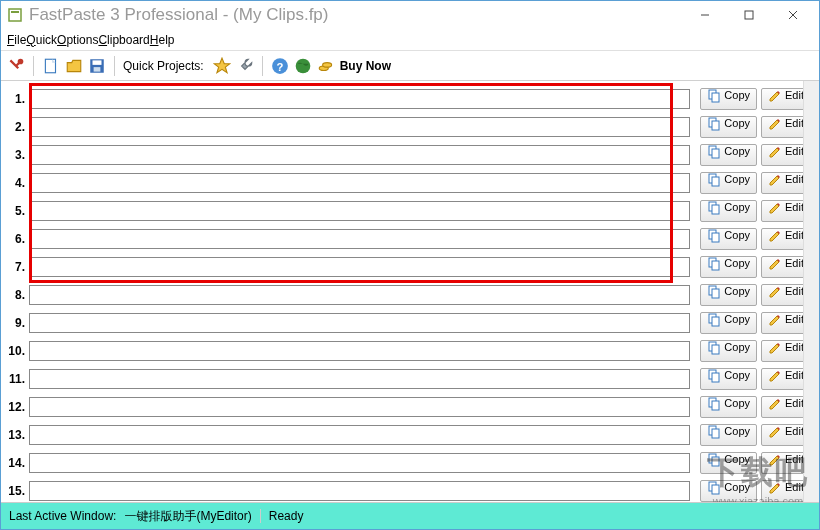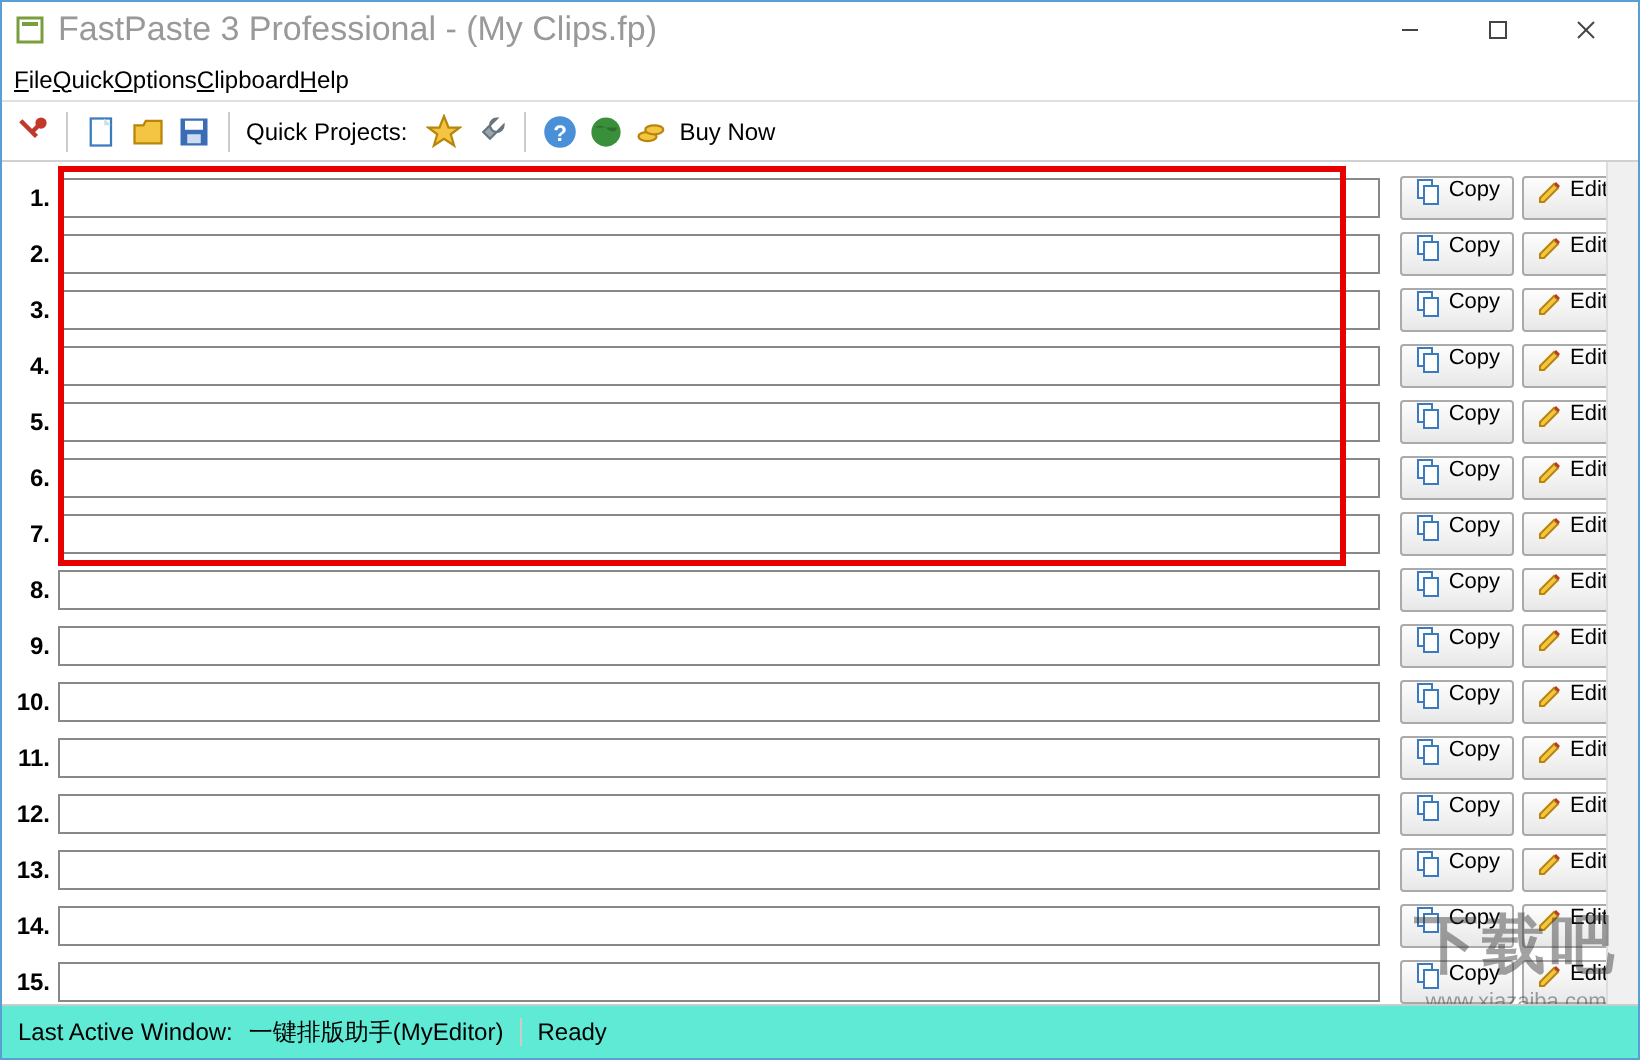--- a/index.html
+++ b/index.html
@@ -9,21 +9,21 @@
 .titlebar .title { flex: 1; font-size: 17px; }
 .titlebar .winbtn { width: 44px; height: 28px; display: flex; align-items: center; justify-content: center; color: #666; }
 .menubar { height: 22px; display: flex; align-items: center; padding: 0 6px; gap: 0; border-bottom: 1px solid #e0e0e0; }
 .menubar span { text-decoration: underline; text-decoration-color: transparent; }
 .menubar .m { cursor: default; }
 .menubar .m::first-letter { text-decoration: underline; }
 .toolbar { height: 30px; display: flex; align-items: center; padding: 0 6px; gap: 5px; border-bottom: 1px solid #d0d0d0; }
 .sep { width: 1px; height: 20px; background: #ccc; margin: 0 3px; }
 .tb-icon { width: 18px; height: 18px; display: flex; align-items: center; justify-content: center; }
 .tb-label { font-size: 12px; margin-right: 4px; }
-.tb-bold { font-weight: normal; }
+.tb-bold { font-weight: bold; }
 .content { position: relative; height: 430px; overflow: hidden; }
 .rows { padding: 4px 0 0 0; }
 .row { display: flex; align-items: center; height: 28px; padding: 0 8px 0 2px; }
 .num { width: 26px; text-align: right; padding-right: 4px; font-size: 12px; font-weight: bold; }
 .clip { flex: 1; height: 20px; border: 1px solid #888; background: #fff; display: flex; align-items: center; padding: 0 4px; font-size: 11px; color: #555; margin-right: 6px; }
 .btn { height: 22px; border: 1px solid #aaa; background: linear-gradient(#fdfdfd,#e8e8e8); display: flex; align-items: flex-start; padding: 0 6px; font-size: 11px; margin-left: 4px; border-radius: 2px; gap: 3px; }
 .btn .bi { width: 14px; height: 14px; }
 .highlight { position: absolute; border: 3px solid #e60000; left: 28px; top: 2px; width: 644px; height: 200px; pointer-events: none; }
 .statusbar { height: 20px; border-top: 1px solid #ccc; display: flex; align-items: center; padding: 13px 8px; gap: 8px; font-size: 12px; position: absolute; bottom: 0; left: 0; right: 0; background: #5eead4; }
 .status-sep { width: 1px; height: 14px; background: #ccc; }

